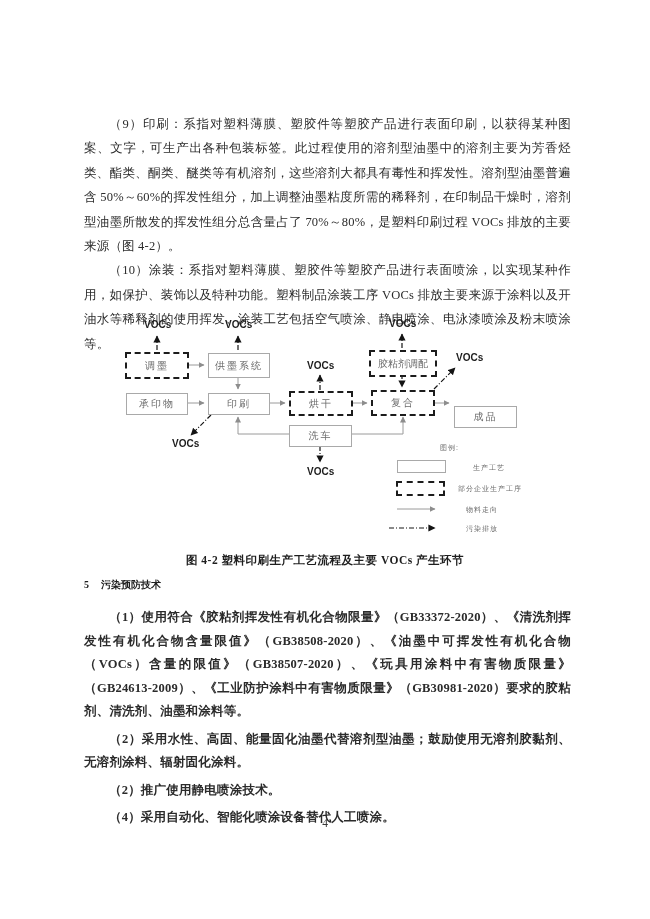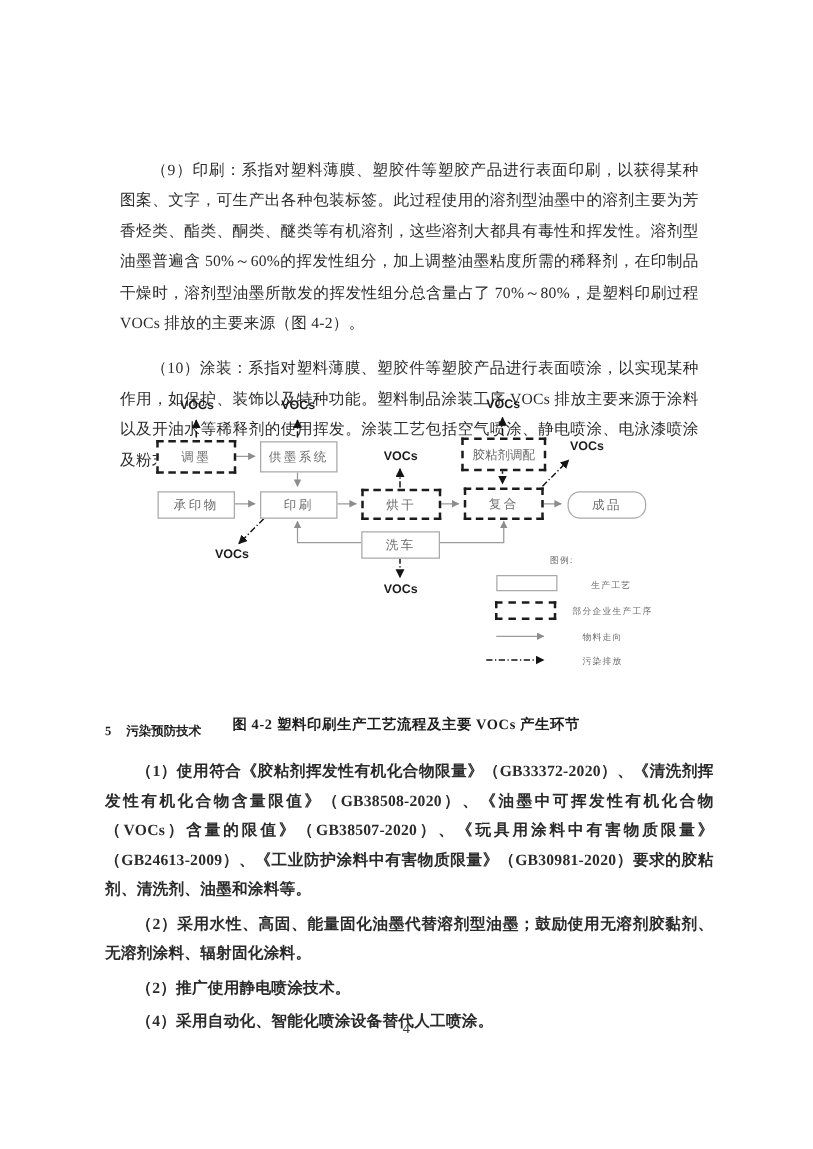--- a/index.html
+++ b/index.html
@@ -6,21 +6,21 @@
   body{
     width:650px;height:919px;background:#ffffff;position:relative;overflow:hidden;
     font-family:"Liberation Serif","DejaVu Serif",serif;color:#2b2b2b;
   }
   .page{position:absolute;left:0;top:0;width:650px;height:919px;background:#fff;}
 
   
   .bodytext{position:absolute;left:84px;top:112px;width:487px;}
   .para{
     font-size:12.5px;line-height:24.4px;text-align:justify;text-indent:2em;
-    margin:12px;color:#2b2b2b;letter-spacing:0.2px;
+    margin:0;color:#2b2b2b;letter-spacing:0.2px;
   }
   .items{position:absolute;left:84px;top:606px;width:487px;}
   .item{
     font-size:12.5px;line-height:23.5px;text-align:justify;text-indent:2em;
     margin:0 0 4px 0;color:#2b2b2b;letter-spacing:0.2px;font-weight:bold;
   }
 
   
   .figure{position:absolute;left:0;top:315px;width:650px;height:238px;}
   .figure svg{position:absolute;left:0;top:0;}
@@ -38,21 +38,21 @@
   }
   .legend-text{
     position:absolute;z-index:2;font-family:"Liberation Sans","DejaVu Sans",sans-serif;
     font-size:7px;color:#6b6b6b;letter-spacing:1px;white-space:nowrap;
   }
   .legend-box{position:absolute;background:#fff;z-index:2;}
   .legend-box.solid{border:1px solid #a9a9a9;}
   .legend-box.dashed{border:2px dashed #1c1c1c;}
 
   .caption{
-    position:absolute;left:0;top:572px;width:650px;text-align:center;
+    position:absolute;left:0;top:553px;width:650px;text-align:center;
     font-size:11.5px;font-weight:bold;color:#1e1e1e;letter-spacing:0.5px;
   }
   .heading{
     position:absolute;left:84px;top:578px;width:487px;
     font-size:10px;font-weight:bold;color:#1e1e1e;
   }
   .heading .num{margin-right:12px;}
   .pagenum{
     position:absolute;left:0;top:817px;width:650px;text-align:center;
     font-size:11.5px;color:#3a3a3a;
@@ -107,21 +107,21 @@
       </g>
     </svg>
 
     <div class="node dashed" style="left:125px;top:37px;width:60px;height:23px;">调墨</div>
     <div class="node solid" style="left:208px;top:38px;width:60px;height:23px;">供墨系统</div>
     <div class="node dashed" style="left:369px;top:35px;width:64px;height:23px;letter-spacing:0;">胶粘剂调配</div>
     <div class="node solid" style="left:126px;top:78px;width:60px;height:20px;">承印物</div>
     <div class="node solid" style="left:208px;top:78px;width:60px;height:20px;">印刷</div>
     <div class="node dashed" style="left:289px;top:76px;width:60px;height:21px;">烘干</div>
     <div class="node dashed" style="left:371px;top:75px;width:60px;height:22px;">复合</div>
-    <div class="node solid" style="left:454px;top:78px;width:61px;height:20px;border-radius:10px;">成品</div>
+    <div class="node solid" style="left:454px;top:91px;width:61px;height:20px;">成品</div>
     <div class="node solid" style="left:289px;top:110px;width:61px;height:20px;">洗车</div>
 
     <div class="voc" style="left:144px;top:4px;">VOCs</div>
     <div class="voc" style="left:225px;top:4px;">VOCs</div>
     <div class="voc" style="left:307px;top:45px;">VOCs</div>
     <div class="voc" style="left:389px;top:3px;">VOCs</div>
     <div class="voc" style="left:456px;top:37px;">VOCs</div>
     <div class="voc" style="left:172px;top:123px;">VOCs</div>
     <div class="voc" style="left:307px;top:151px;">VOCs</div>
 

